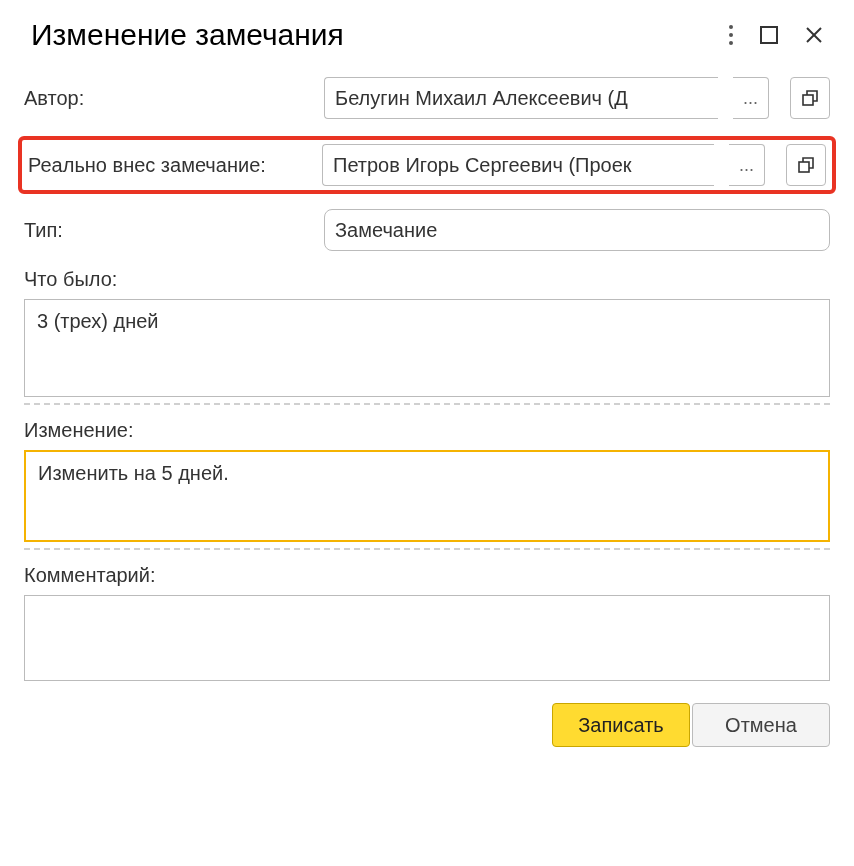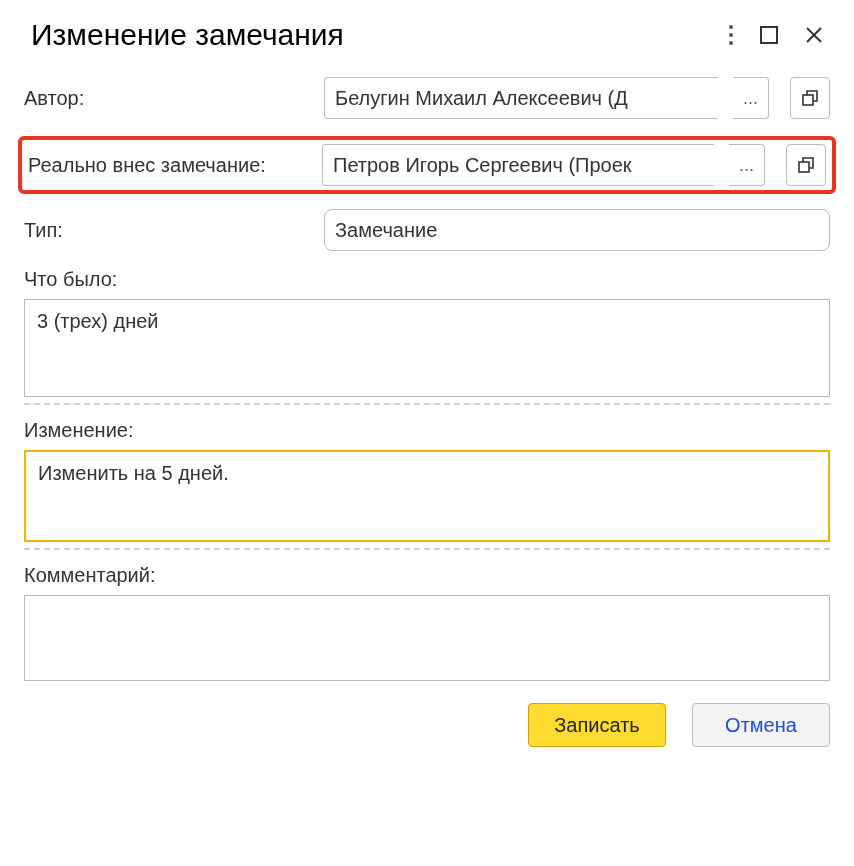--- a/index.html
+++ b/index.html
@@ -130,21 +130,21 @@
     outline: none;
   }
   .dashed-sep {
     border: none;
     border-top: 2px dashed #d0d0d0;
     margin: 6px 0 14px 0;
   }
   .footer {
     display: flex;
     justify-content: flex-end;
-    gap: 26px;
+    gap: 2px;
     margin-top: 22px;
     text-align: right;
   }
   .btn {
     min-width: 138px;
     height: 44px;
     border-radius: 4px;
     font-size: 20px;
     font-family: inherit;
     cursor: pointer;
@@ -155,21 +155,21 @@
   }
   .btn-primary {
     background: #ffdb30;
     border: 1px solid #c9a600;
     color: #222;
     font-weight: 400;
   }
   .btn-secondary {
     background: #f4f4f4;
     border: 1px solid #bbb;
-    color: #1d4ed8;
+    color: #404040;
   }
   svg { display: block; }
 </style>
 </head>
 <body>
 
 <div class="window">
 
   <div class="titlebar">
     <div class="title">Изменение замечания</div>

